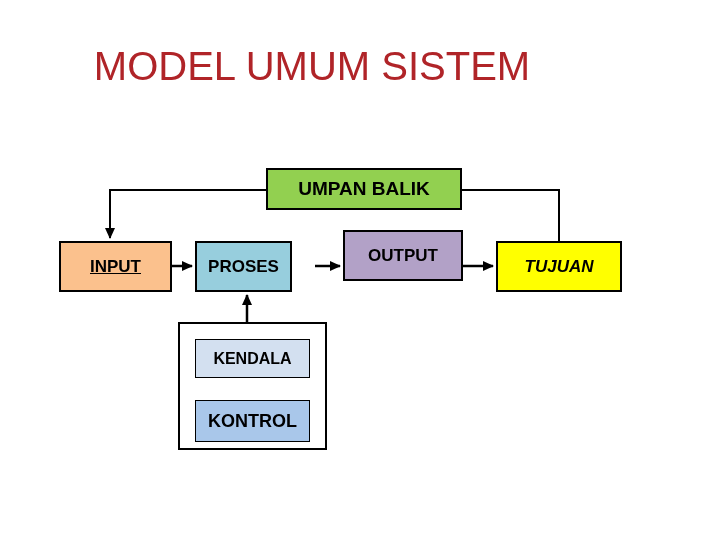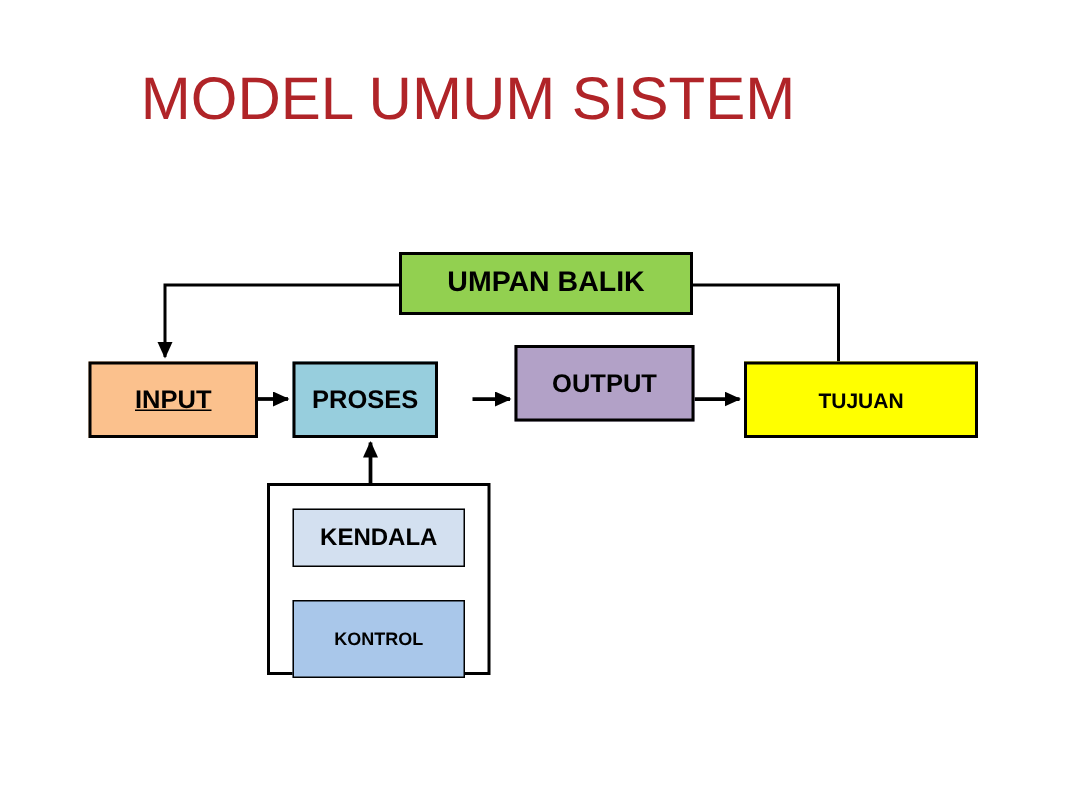--- a/index.html
+++ b/index.html
@@ -13,24 +13,24 @@
   }
   .connectors{position:absolute;left:0;top:0;width:720px;height:540px;}
   .box{
     position:absolute;display:flex;align-items:center;justify-content:center;
     border:2px solid #000;box-sizing:border-box;color:#000;font-weight:700;
   }
   .box-umpan{left:266px;top:168px;width:196px;height:42px;font-size:19px;}
   .box-input{left:59px;top:241px;width:113px;height:51px;font-size:17px;text-decoration:underline;}
   .box-proses{left:195px;top:241px;width:97px;height:51px;font-size:17px;}
   .box-output{left:343px;top:230px;width:120px;height:51px;font-size:17px;}
-  .box-tujuan{left:496px;top:241px;width:156px;height:51px;font-size:14px;}
+  .box-tujuan{left:496px;top:241px;width:126px;height:51px;font-size:17px;font-style:italic;}
   .box-container{left:178px;top:322px;width:149px;height:128px;background:#ffffff;}
   .box-kendala{left:195px;top:339px;width:115px;height:39px;font-size:16px;border-width:1px;}
-  .box-kontrol{left:195px;top:400px;width:115px;height:52px;font-size:12px;border-width:1px;}
+  .box-kontrol{left:195px;top:400px;width:115px;height:42px;font-size:18px;border-width:1px;}
 </style>
 </head>
 <body>
 
 <div class="stage">
 
   <h1 class="title" style="color: rgb(176, 36, 40);">MODEL UMUM SISTEM</h1>
 
   <svg class="connectors" viewBox="0 0 720 540" xmlns="http://www.w3.org/2000/svg" aria-hidden="true">
     <defs>

